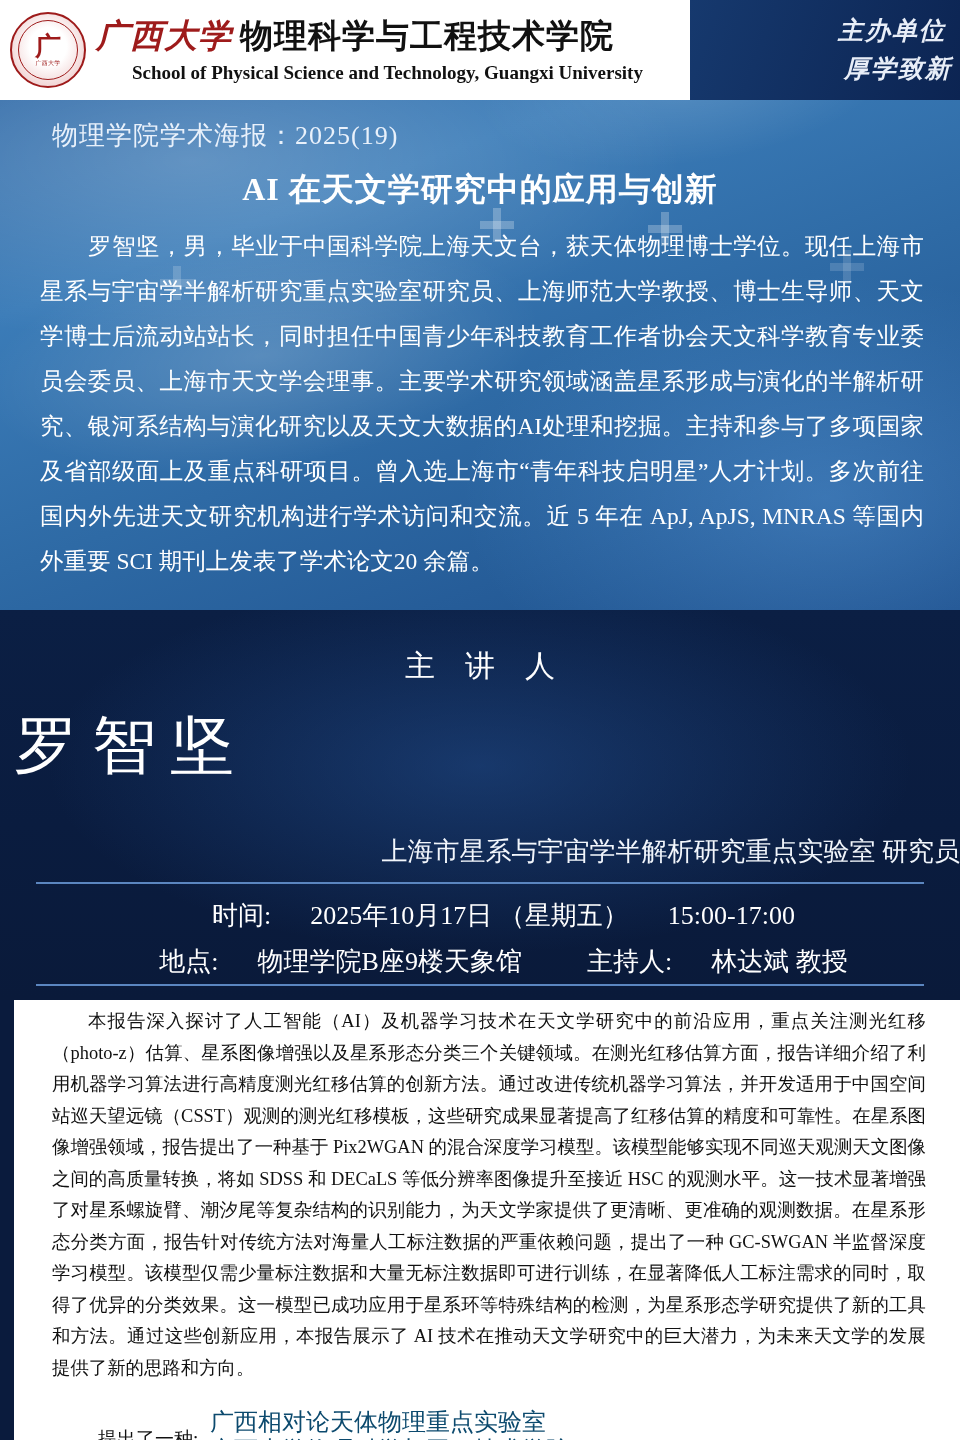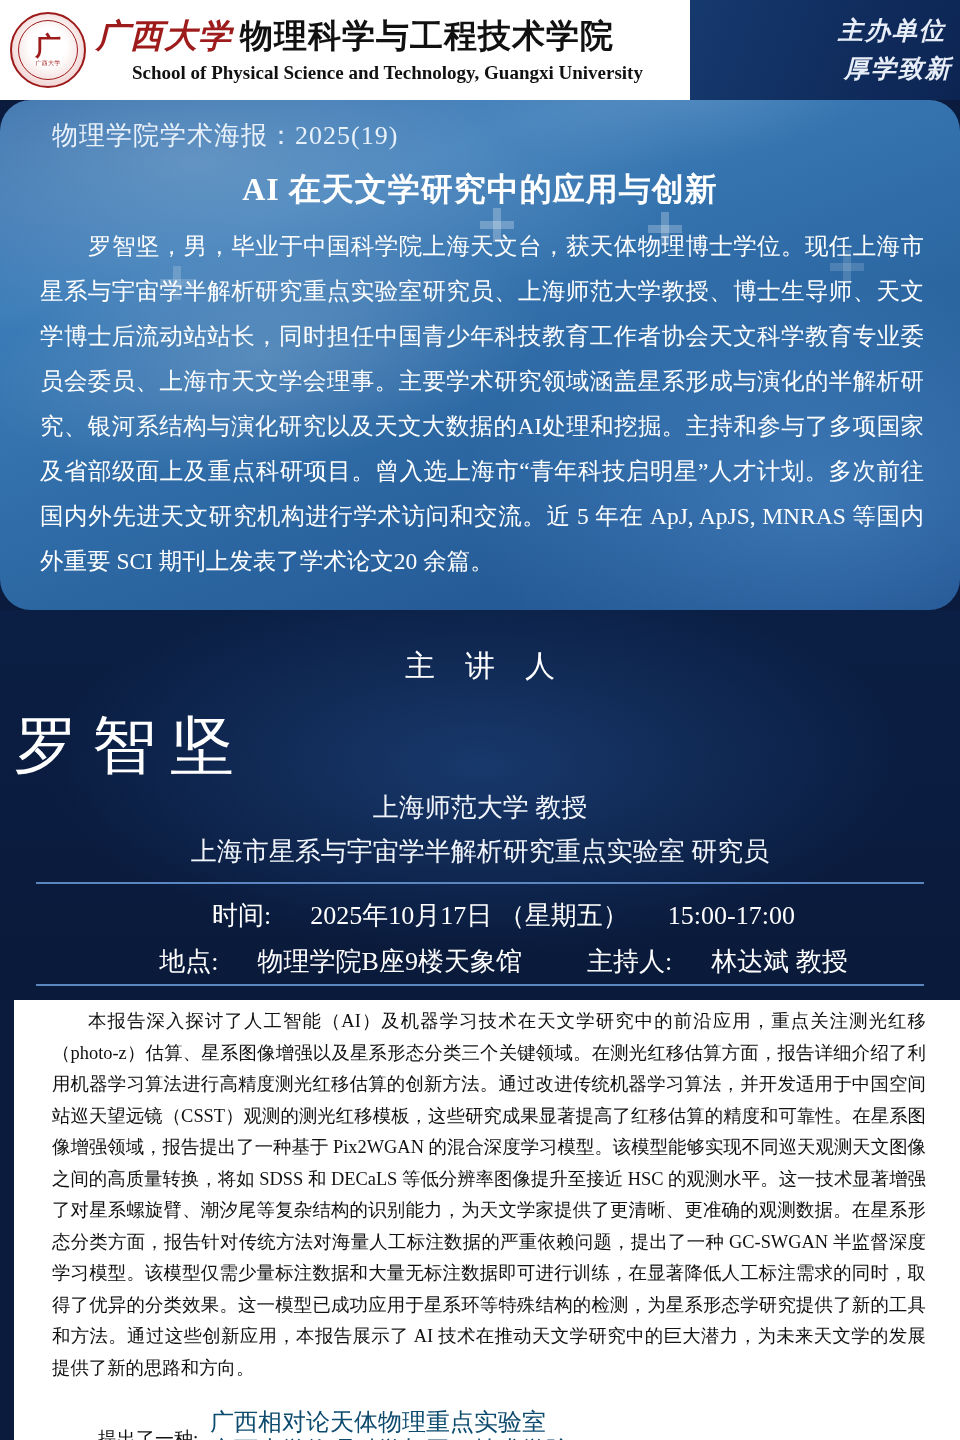--- a/index.html
+++ b/index.html
@@ -126,21 +126,20 @@
 
   
   .upper {
     position: relative;
     height: 510px;
     background:
       radial-gradient(ellipse 700px 260px at 20% 12%, rgba(255,255,255,0.22), rgba(255,255,255,0) 70%),
       radial-gradient(ellipse 520px 320px at 86% 78%, rgba(120,190,255,0.28), rgba(120,190,255,0) 70%),
       linear-gradient(160deg, #2f6aa8 0%, #3b7cb8 25%, #2e6aa5 55%, #1d4f8c 100%);
     overflow: hidden;
-    border-radius: 31px;
   }
   .upper:before {
     content: "";
     position: absolute;
     left: -10%; top: -40%;
     width: 120%; height: 140%;
     background:
       radial-gradient(ellipse 400px 160px at 30% 60%, rgba(255,255,255,0.18), rgba(255,255,255,0) 70%),
       radial-gradient(ellipse 300px 120px at 70% 30%, rgba(255,255,255,0.14), rgba(255,255,255,0) 70%);
     transform: rotate(-8deg);
@@ -220,21 +219,21 @@
     position: absolute;
     left: 0; right: 0; top: 180px;
     text-align: center;
     font-size: 26px;
     color: #f2f6fc;
     font-family: "Liberation Serif", serif;
   }
   .speaker-aff2 {
     position: absolute;
     left: 0; right: 0; top: 224px;
-    text-align: center;
+    text-align: right;
     font-size: 26px;
     color: #f2f6fc;
     font-family: "Liberation Serif", serif;
   }
   .rule {
     position: absolute;
     left: 36px; right: 36px;
     height: 2px;
     background: #5b86c0;
   }
@@ -329,21 +328,20 @@
     <div class="crossmark" style="left:830px; top:150px; opacity:0.6;"></div>
 
     <div class="poster-no">物理学院学术海报：2025(19)</div>
     <div class="talk-title">AI 在天文学研究中的应用与创新</div>
     <div class="bio">罗智坚，男，毕业于中国科学院上海天文台，获天体物理博士学位。现任上海市星系与宇宙学半解析研究重点实验室研究员、上海师范大学教授、博士生导师、天文学博士后流动站站长，同时担任中国青少年科技教育工作者协会天文科学教育专业委员会委员、上海市天文学会理事。主要学术研究领域涵盖星系形成与演化的半解析研究、银河系结构与演化研究以及天文大数据的AI处理和挖掘。主持和参与了多项国家及省部级面上及重点科研项目。曾入选上海市“青年科技启明星”人才计划。多次前往国内外先进天文研究机构进行学术访问和交流。近 5 年在 ApJ, ApJS, MNRAS 等国内外重要 SCI 期刊上发表了学术论文20 余篇。</div>
   </div>
 
   <div class="mid">
     <div class="speaker-label">主讲人</div>
     <div class="speaker-name">罗智坚</div>
-    <div class="speaker-aff1">上海师范大学  教授</div>
     <div class="speaker-aff2">上海市星系与宇宙学半解析研究重点实验室  研究员</div>
 
     <div class="rule rule-top"></div>
 
     <div class="info-line info-time">
       <span>时间:</span>
       <span class="gap"></span>
       <span>2025年10月17日 （星期五）</span>
       <span class="gap"></span>
       <span>15:00-17:00</span>

